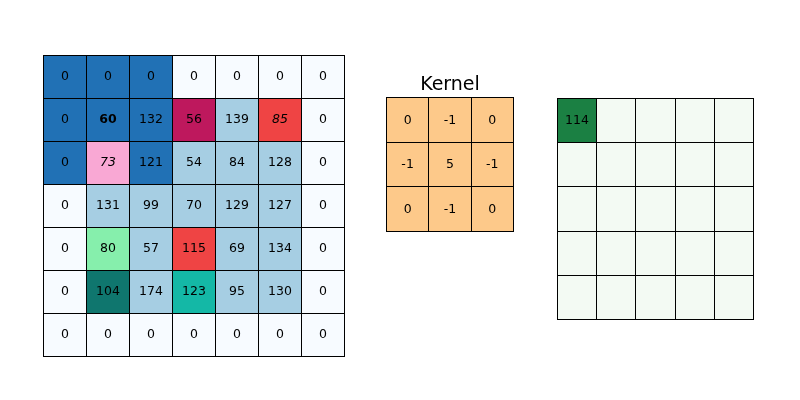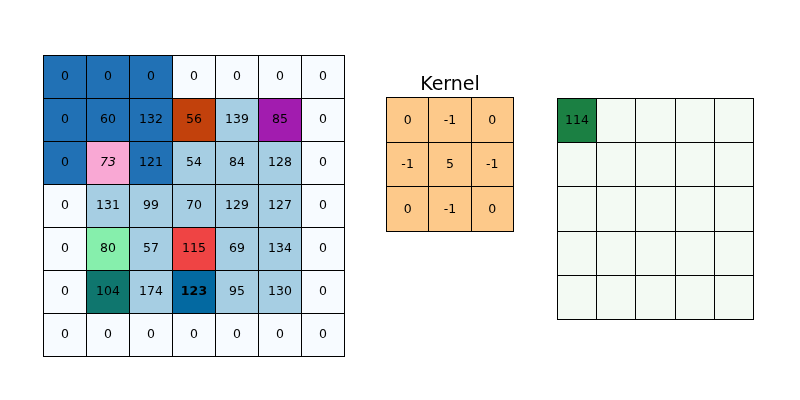--- a/index.html
+++ b/index.html
@@ -96,25 +96,25 @@
 
   <div class="grid" id="input-grid">
       <div class="cell" style="background: rgb(33, 113, 181);">0</div>
       <div class="cell" style="background: rgb(33, 113, 181);">0</div>
       <div class="cell" style="background: rgb(33, 113, 181);">0</div>
       <div class="cell" style="background: rgb(247, 251, 255);">0</div>
       <div class="cell" style="background: rgb(247, 251, 255);">0</div>
       <div class="cell" style="background: rgb(247, 251, 255);">0</div>
       <div class="cell" style="background: rgb(247, 251, 255);">0</div>
       <div class="cell" style="background: rgb(33, 113, 181);">0</div>
-      <div class="cell" style="background: rgb(33, 113, 181);">60</div>
+      <div class="cell" style="background: rgb(33, 113, 181); font-weight: bold;">60</div>
       <div class="cell" style="background: rgb(33, 113, 181);">132</div>
-      <div class="cell" style="background: #c2410c;">56</div>
+      <div class="cell" style="background: #be185d;">56</div>
       <div class="cell" style="background: rgb(166, 206, 227);">139</div>
-      <div class="cell" style="background: #a21caf;">85</div>
+      <div class="cell" style="background: #ef4444; font-style: italic;">85</div>
       <div class="cell" style="background: rgb(247, 251, 255);">0</div>
       <div class="cell" style="background: rgb(33, 113, 181);">0</div>
       <div class="cell" style="background: #f9a8d4; font-style: italic;">73</div>
       <div class="cell" style="background: rgb(33, 113, 181);">121</div>
       <div class="cell" style="background: rgb(166, 206, 227);">54</div>
       <div class="cell" style="background: rgb(166, 206, 227);">84</div>
       <div class="cell" style="background: rgb(166, 206, 227);">128</div>
       <div class="cell" style="background: rgb(247, 251, 255);">0</div>
       <div class="cell" style="background: rgb(247, 251, 255);">0</div>
       <div class="cell" style="background: rgb(166, 206, 227);">131</div>
@@ -126,21 +126,21 @@
       <div class="cell" style="background: rgb(247, 251, 255);">0</div>
       <div class="cell" style="background: #86efac;">80</div>
       <div class="cell" style="background: rgb(166, 206, 227);">57</div>
       <div class="cell" style="background: #ef4444;">115</div>
       <div class="cell" style="background: rgb(166, 206, 227);">69</div>
       <div class="cell" style="background: rgb(166, 206, 227);">134</div>
       <div class="cell" style="background: rgb(247, 251, 255);">0</div>
       <div class="cell" style="background: rgb(247, 251, 255);">0</div>
       <div class="cell" style="background: #0f766e; text-align: right;">104</div>
       <div class="cell" style="background: rgb(166, 206, 227);">174</div>
-      <div class="cell" style="background: #0369a1; font-weight: bold;">123</div>
+      <div class="cell" style="background: #14b8a6;">123</div>
       <div class="cell" style="background: rgb(166, 206, 227);">95</div>
       <div class="cell" style="background: rgb(166, 206, 227);">130</div>
       <div class="cell" style="background: rgb(247, 251, 255);">0</div>
       <div class="cell" style="background: rgb(247, 251, 255);">0</div>
       <div class="cell" style="background: rgb(247, 251, 255);">0</div>
       <div class="cell" style="background: rgb(247, 251, 255);">0</div>
       <div class="cell" style="background: rgb(247, 251, 255);">0</div>
       <div class="cell" style="background: rgb(247, 251, 255);">0</div>
       <div class="cell" style="background: rgb(247, 251, 255);">0</div>
       <div class="cell" style="background: rgb(247, 251, 255);">0</div>

